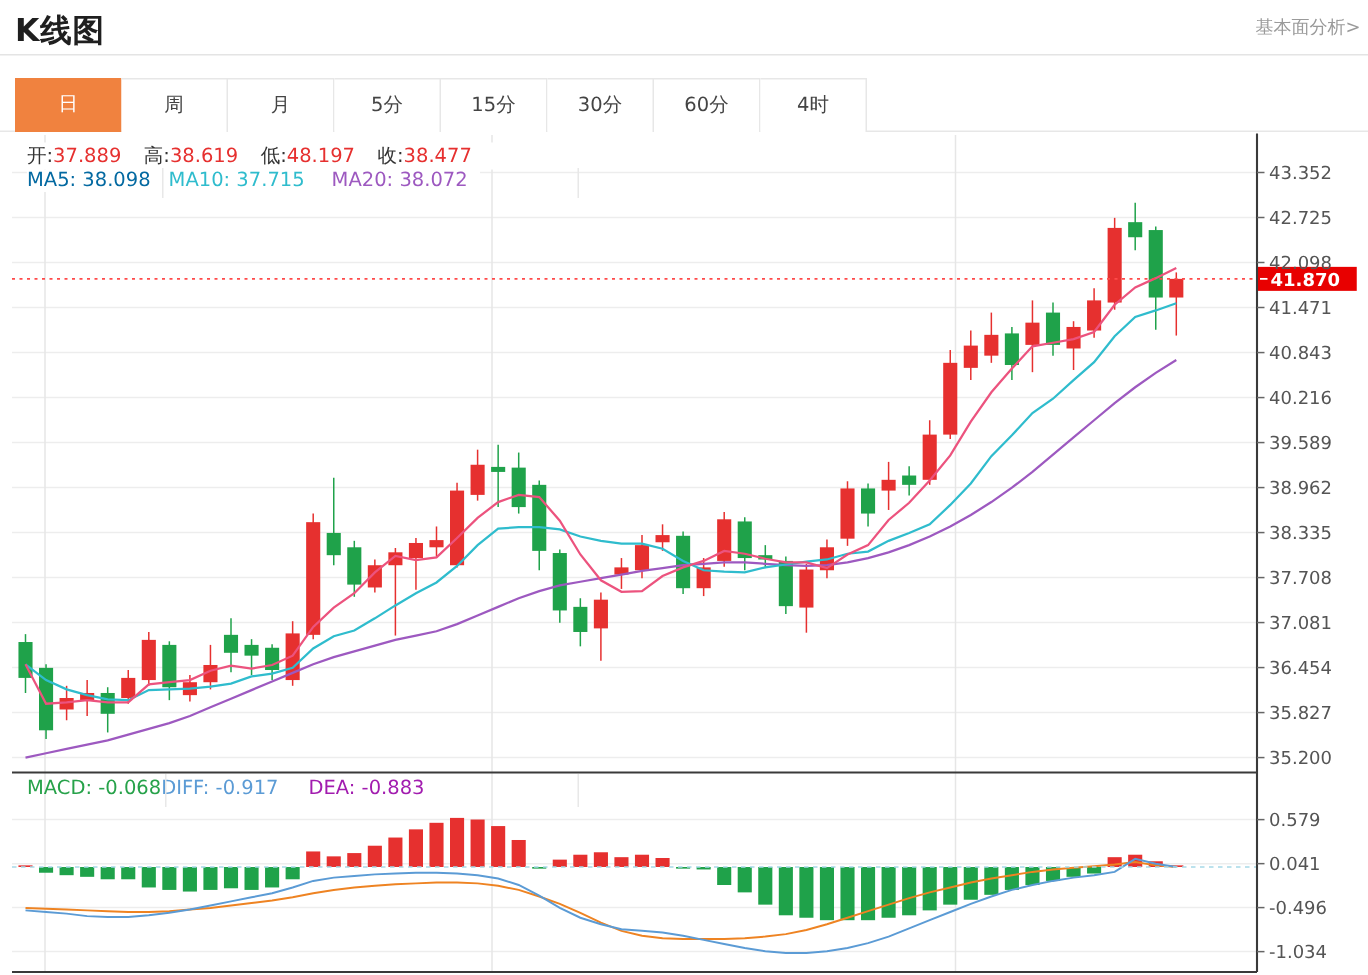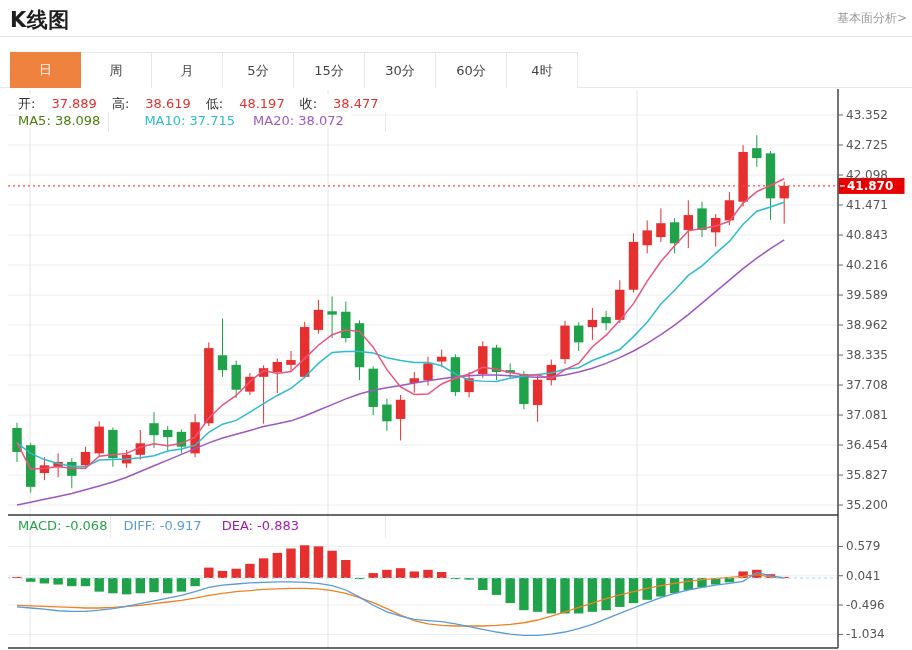--- a/index.html
+++ b/index.html
@@ -12,27 +12,27 @@
   .hdr-link{right:5px;top:10px;font-size:12px;color:#9a9a9a;text-decoration:none;cursor:pointer;}
   .hdr-divider{left:0;top:36px;width:912px;height:1px;background:#e4e4e4;}
   .tabs-underline{left:0;top:87px;width:912px;height:1px;background:#e7e7e7;z-index:2;}
   .tabs{left:10px;top:52px;display:flex;height:36px;z-index:3;}
   .tab{width:71px;height:36px;line-height:35px;text-align:center;font-size:13px;color:#444;
        background:#fff;border-top:1px solid #e7e7e7;border-right:1px solid #e7e7e7;
        box-sizing:border-box;cursor:pointer;}
   .tab.active{background:#f0823f;color:#fff;border:none;line-height:36px;}
   .info-row{white-space:nowrap;font-size:13px;}
   .info-ohlc{left:18px;top:95px;color:#333;background:#fff;padding-right:8px;}
-  .info-ohlc .val{color:#e6302f;margin-right:15px;margin-left:16px;}
+  .info-ohlc .val{color:#e6302f;margin-right:15px;margin-left:0;}
   .info-ma{left:18px;top:113px;background:#fff;padding-right:8px;}
-  .ma5{color:#4d7c0f;margin-right:24px;}
-  .ma10{color:#2fbccd;margin-right:18px;margin-left:20px;}
+  .ma5{color:#0369a1;margin-right:12px;}
+  .ma10{color:#2fbccd;margin-right:18px;}
   .ma20{color:#9d59c0;}
   .info-macd{left:18px;top:518px;}
-  .macdv{color:#27a24a;margin-right:16px;text-align:center;}
+  .macdv{color:#27a24a;text-align:center;}
   .diffv{color:#5b9bd5;margin-right:20px;}
   .deav{color:#a21caf;}
   .cell-sep{position:absolute;width:1px;background:#e8e8e8;z-index:2;}
 </style>
 </head>
 <body>
 
 <div class="page">
 
   <svg id="chart-svg" width="912" height="650">

